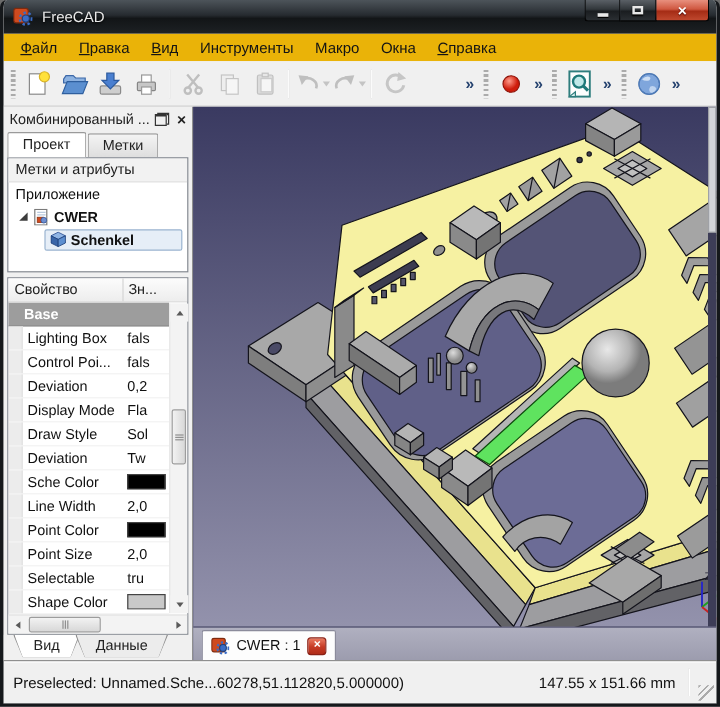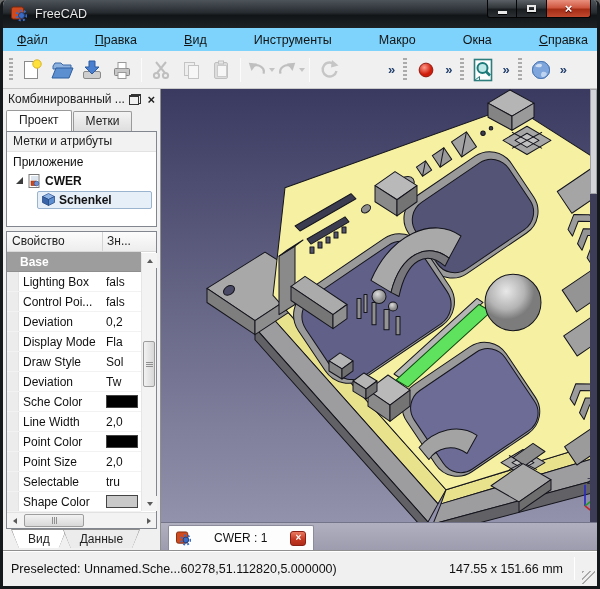--- a/index.html
+++ b/index.html
@@ -18,21 +18,21 @@
   .wbtn{height:18px;border:1px solid #050505;border-top:none;display:flex;align-items:center;justify-content:center;
     background:linear-gradient(#5a6066,#32373b 45%,#1a1d20 55%,#2b2f33);}
   .wbtn.min{width:30px;border-radius:0 0 0 3px;}
   .wbtn.max{width:29px;border-left:none;border-right:none;}
   .wbtn.close{width:45px;border-radius:0 0 3px 0;
     background:linear-gradient(#e8907e,#cf5740 45%,#a52c15 55%,#c0492f);color:#fff;}
   .glyph-min{width:9px;height:3px;background:#e8e8e8;margin-top:7px;box-shadow:0 1px 0 #000;}
   .glyph-max{width:9px;height:7px;border:2px solid #e8e8e8;box-shadow:0 1px 1px #000;}
   .glyph-x{color:#fff;font-size:13px;font-weight:bold;text-shadow:0 1px 1px #400;line-height:1;}
   
-  .menubar{height:23px;flex:0 0 23px;background:#7dd3fc;display:flex;align-items:center;padding-left:5px;justify-content:space-between;}
+  .menubar{height:23px;flex:0 0 23px;background:#eab308;display:flex;align-items:center;padding-left:5px;}
   .menu-item{padding:3px 9px;font-size:12.5px;color:#141414;cursor:default;}
   .menu-item u{text-decoration:underline;}
   
   .toolbar{height:38px;flex:0 0 38px;background:#f0f0f0;border-bottom:1px solid #c9c9c9;
     display:flex;align-items:center;padding-left:2px;}
   .tb-handle{width:4px;height:24px;margin:0 4px;
     background:repeating-linear-gradient(to bottom,#ababab 0 2px,transparent 2px 4px);}
   .tb-sep{width:1px;height:24px;background:#c6c6c6;border-right:1px solid #fbfbfb;margin:0 4px;}
   .tb-btn{width:30px;height:30px;display:flex;align-items:center;justify-content:center;border-radius:3px;}
   .tb-btn.disabled{opacity:.42;filter:grayscale(1);}
@@ -102,21 +102,21 @@
   .client{flex:1;display:flex;flex-direction:column;min-width:0;background:#3a3a61;position:relative;}
   .vp{flex:1;position:relative;min-height:0;}
   .vp svg{position:absolute;inset:0;}
   .vp-scroll{position:absolute;top:0;right:0;bottom:0;width:7px;display:flex;flex-direction:column;}
   .vps-thumb{height:105px;background:#d3d5d9;border:1px solid #9fa1a6;}
   .vps-track{flex:1;background:#3d3d57;}
   
   .mdi-strip{height:28px;flex:0 0 28px;background:linear-gradient(#b0b0c0,#9c9cae);border-top:1px solid #73738a;
     display:flex;align-items:flex-end;padding:0 0 0 7px;}
   .mdi-tab{height:25px;background:#fdfdfd;border:1px solid #8b8b9b;border-bottom:none;border-radius:2px 2px 0 0;
-    display:flex;align-items:center;gap:23px;padding:0 7px;font-size:12px;color:#111;}
+    display:flex;align-items:center;gap:6px;padding:0 7px;font-size:12px;color:#111;}
   .mdi-close{width:16px;height:15px;border:1px solid #8a2015;border-radius:3px;
     background:linear-gradient(#ea7a61,#c63a24 55%,#b02c18);color:#fff;font-size:10px;font-weight:bold;
     display:flex;align-items:center;justify-content:center;line-height:1;}
   
   .statusbar{height:36px;flex:0 0 36px;background:#f0f0f0;border-top:1px solid #8f8f8f;box-shadow:inset 0 1px 0 #fff;
     display:flex;align-items:center;font-size:12.5px;color:#111;padding:0 8px;position:relative;}
   .status-msg{flex:1;white-space:nowrap;overflow:hidden;}
   .status-dim{margin-right:26px;}
   .status-sep{position:absolute;right:22px;top:6px;bottom:6px;width:1px;background:#bdbdbd;border-right:1px solid #fff;}
   .grip{position:absolute;right:2px;bottom:2px;width:13px;height:13px;

